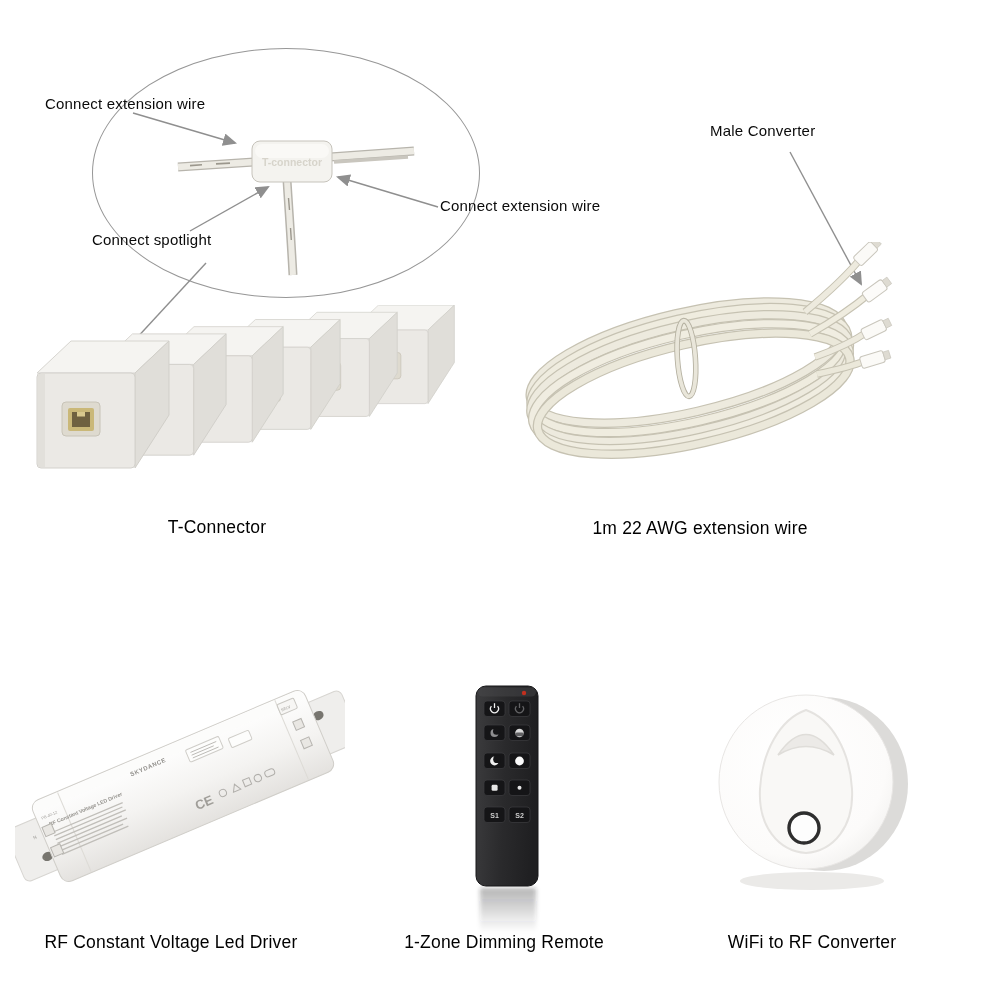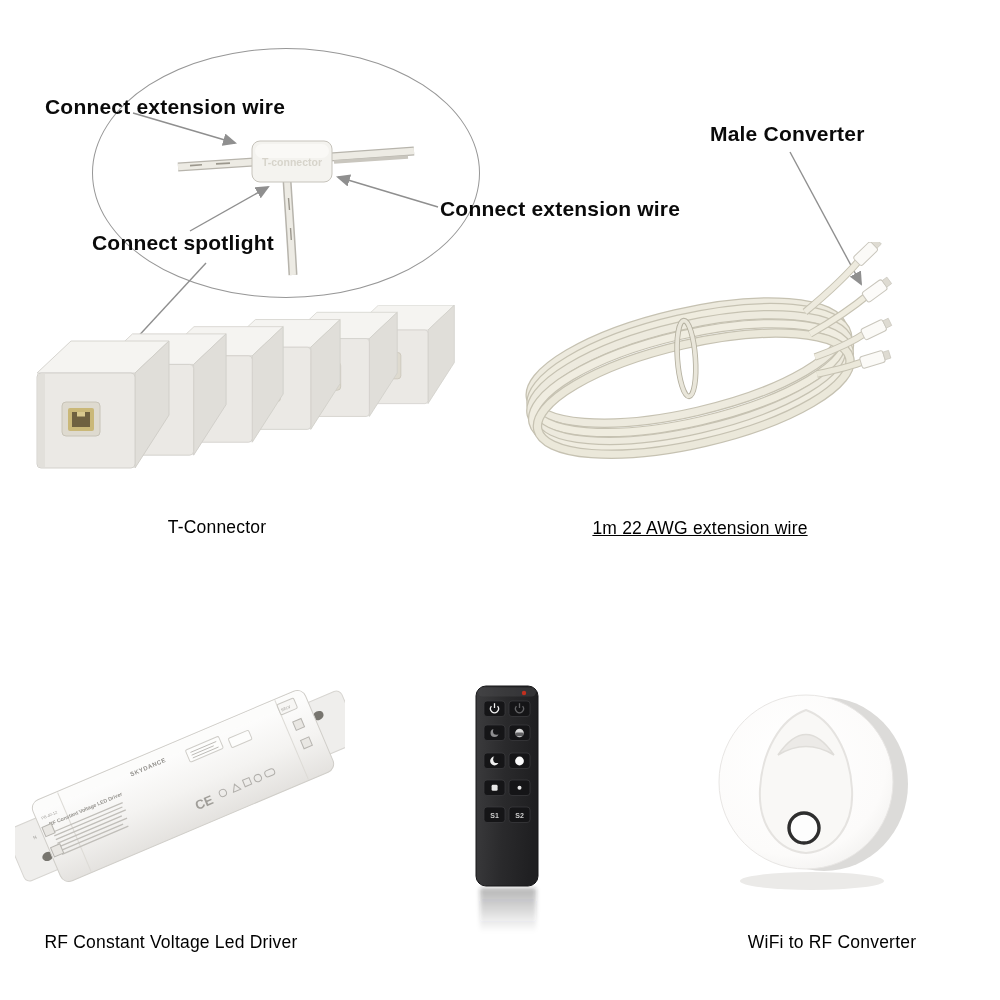--- a/index.html
+++ b/index.html
@@ -2,21 +2,21 @@
 <html><head>
 <meta charset="utf-8">
 <style>
   html,body{margin:0;padding:0;background:#ffffff;}
   #canvas{
     position:relative;width:1000px;height:1000px;background:#ffffff;overflow:hidden;
     font-family:"Liberation Sans",sans-serif;color:#000;
   }
   .abs{position:absolute;}
   .label{
-    position:absolute;font-size:21px;font-weight:700;color:#0a0a0a;
+    position:absolute;font-size:15px;font-weight:400;color:#0a0a0a;
     white-space:nowrap;letter-spacing:0.2px;
   }
   .caption{
     position:absolute;font-size:17.5px;font-weight:400;color:#000;
     white-space:nowrap;transform:translateX(-50%);letter-spacing:0.2px;
   }
   #callout-ellipse{
     position:absolute;left:92px;top:48px;width:386px;height:248px;
     border:1px solid #979797;border-radius:50%;
   }
@@ -134,21 +134,21 @@
       <g transform="translate(358,93) rotate(-26)">
         <rect x="0" y="-6" width="24" height="12" rx="2.5" fill="#fbfaf7" stroke="#c9c6bc"></rect>
         <rect x="24" y="-4" width="6" height="8" fill="#dedbd2" stroke="#c9c6bc" stroke-width="0.7"></rect>
       </g>
       <g transform="translate(356,121) rotate(-17)">
         <rect x="0" y="-6" width="24" height="12" rx="2.5" fill="#fbfaf7" stroke="#c9c6bc"></rect>
         <rect x="24" y="-4" width="6" height="8" fill="#dedbd2" stroke="#c9c6bc" stroke-width="0.7"></rect>
       </g>
     </g>
   </svg>
-  <div class="caption" style="left:700px;top:518px;text-decoration:underline;">1m 22 AWG extension wire</div>
+  <div class="caption" style="left:700px;top:518px;">1m 22 AWG extension wire</div>
 
   <svg class="abs" style="left:15px;top:668px;" width="330" height="245" viewBox="0 0 330 245">
     <defs>
       <linearGradient id="drvGrad" x1="0" y1="0" x2="0" y2="1">
         <stop offset="0" stop-color="#ffffff"></stop>
         <stop offset="0.55" stop-color="#f4f3f1"></stop>
         <stop offset="1" stop-color="#e4e2df"></stop>
       </linearGradient>
     </defs>
     <g transform="translate(168,118) rotate(-23)">
@@ -265,31 +265,32 @@
       </g>
       <circle cx="59.5" cy="81" r="4.4" fill="#fbfbfb"></circle>
 
       <rect x="31.6" y="104.8" width="6" height="6" rx="1.4" fill="#e6e6e6"></rect>
       <circle cx="59.5" cy="107.8" r="2" fill="#e6e6e6"></circle>
 
       <text x="34.5" y="137.6" text-anchor="middle" font-size="7" font-weight="bold" fill="#cfcfcf">S1</text>
       <text x="59.5" y="137.6" text-anchor="middle" font-size="7" font-weight="bold" fill="#cfcfcf">S2</text>
     </g>
   </svg>
+  <div class="caption" style="left:504px;top:932px;">1-Zone Dimming Remote</div>
 
   <svg class="abs" style="left:712px;top:688px;" width="200" height="212" viewBox="0 0 200 212">
     <defs>
       <radialGradient id="wifiGrad" cx="0.42" cy="0.38" r="0.75">
         <stop offset="0" stop-color="#ffffff"></stop>
         <stop offset="0.72" stop-color="#fcfbfa"></stop>
         <stop offset="1" stop-color="#eeedeb"></stop>
       </radialGradient>
     </defs>
     <ellipse cx="100" cy="193" rx="72" ry="9" fill="#ebeae8"></ellipse>
     <ellipse cx="112" cy="96" rx="84" ry="87" fill="#dcdbd9"></ellipse>
     <circle cx="94" cy="94" r="87" fill="url(#wifiGrad)" stroke="#e8e6e4" stroke-width="1"></circle>
     <path d="M94,22 C68,31 50,64 48,101 C46,138 66,163 94,165 C122,163 142,138 140,101 C138,64 120,31 94,22 Z" fill="#f9f8f6" stroke="#e5e3e0" stroke-width="2"></path>
     <path d="M66,67 Q94,26 122,67 Q94,50 66,67 Z" fill="#eceae7" stroke="#dfddd9" stroke-width="1.5"></path>
     <circle cx="92" cy="140" r="15" fill="#fdfdfd" stroke="#2e2e2e" stroke-width="3.4"></circle>
   </svg>
-  <div class="caption" style="left:812px;top:932px;margin-left:20px;">WiFi to RF Converter</div>
+  <div class="caption" style="left:812px;top:932px;">WiFi to RF Converter</div>
 
 </div>
 
 </body></html>

